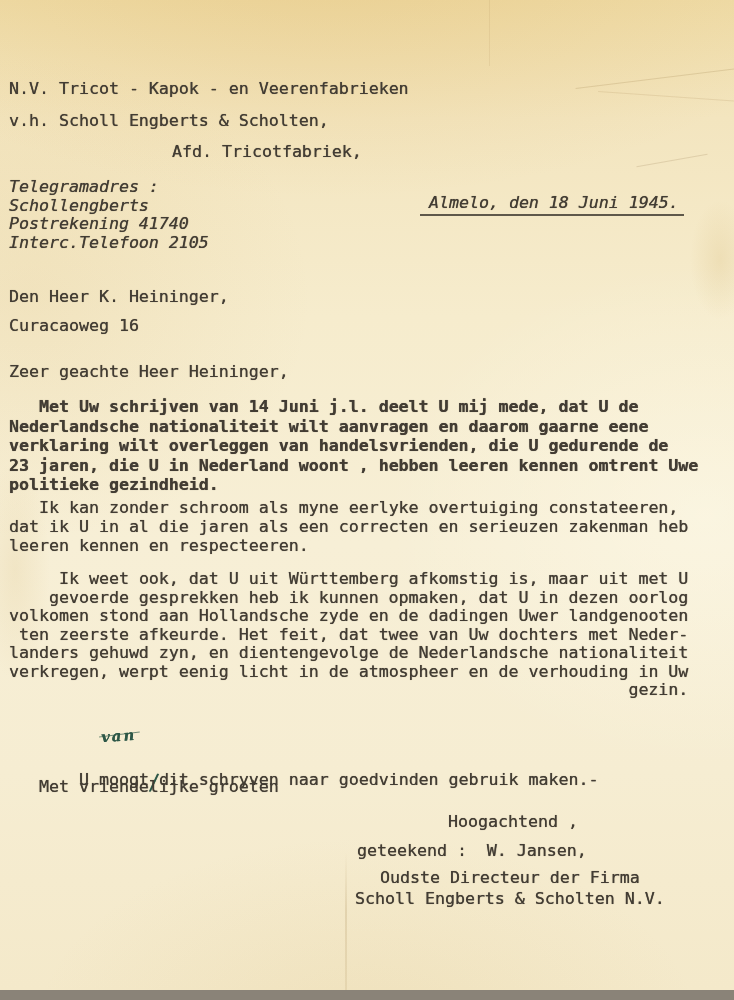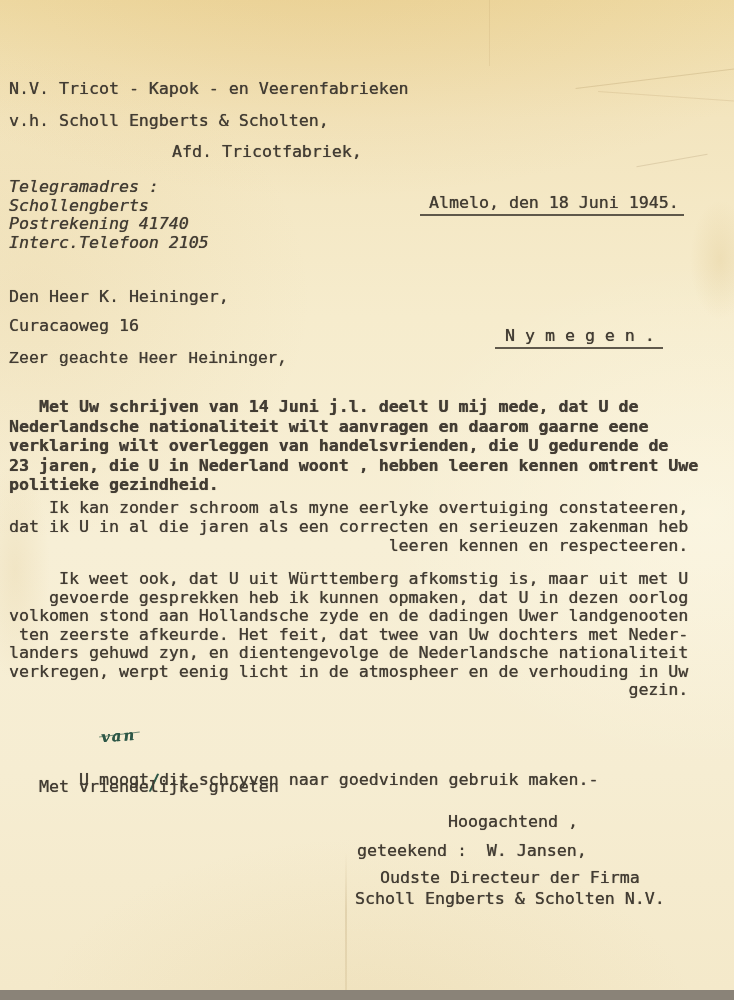--- a/index.html
+++ b/index.html
@@ -23,21 +23,21 @@
     position: absolute;
     white-space: pre;
     line-height: 19px;
     text-shadow: 0 0 0.7px rgba(64,58,48,0.75), 0.3px 0.3px 0.4px rgba(64,58,48,0.35);
   }
   .uline {
     display: inline-block;
     border-bottom: 2px solid rgba(62,56,46,0.82);
     padding-bottom: 2px;
   }
-  .pad-date { padding-left: 9px; padding-right: 5px; }
+  .pad-date { padding-left: 9px; padding-right: 5px; font-style: italic; }
   .pad-city { padding-left: 10px; padding-right: 8px; }
   .hand {
     position: absolute;
     font-family: "DejaVu Serif", "Liberation Serif", serif;
     font-style: italic;
     font-weight: 700;
     font-size: 15px;
     letter-spacing: 2px;
     color: #2d5747;
     transform: rotate(-4deg);
@@ -94,33 +94,30 @@
 Postrekening 41740
 Interc.Telefoon 2105</div>
 
   <div class="t" style="left:380px; top:174px;">
     <span class="uline pad-date">Almelo, den 18 Juni 1945.</span>
   </div>
 
   <div class="t" style="left:9px; top:282px; line-height:29px;">Den Heer K. Heininger,
 Curacaoweg 16</div>
 
-  <div class="t" style="left:455px; top:307px;">
-    <span class="uline pad-city">N y m e g e n .</span>
-  </div>
 
-  <div class="t" style="left:9px; top:349px;font-family:Liberation Mono, monospace;">Zeer geachte Heer Heininger,</div>
+  <div class="t" style="left:9px; top:362px;">Zeer geachte Heer Heininger,</div>
 
   <div class="t" style="left:9px; top:397px; line-height:19.5px;font-weight:bold;">   Met Uw schrijven van 14 Juni j.l. deelt U mij mede, dat U de
 Nederlandsche nationaliteit wilt aanvragen en daarom gaarne eene
 verklaring wilt overleggen van handelsvrienden, die U gedurende de
 23 jaren, die U in Nederland woont , hebben leeren kennen omtrent Uwe
 politieke gezindheid.</div>
 
-  <div class="t" style="left:9px; top:498px; line-height:19px;text-align:right;">   Ik kan zonder schroom als myne eerlyke overtuiging constateeren,
+  <div class="t" style="left:9px; top:498px; line-height:19px;">   Ik kan zonder schroom als myne eerlyke overtuiging constateeren,
 dat ik U in al die jaren als een correcten en serieuzen zakenman heb
 leeren kennen en respecteeren.</div>
 
   <div class="t" style="left:9px; top:570px; line-height:18.5px;text-align:right;">   Ik weet ook, dat U uit Württemberg afkomstig is, maar uit met U
 gevoerde gesprekken heb ik kunnen opmaken, dat U in dezen oorlog
 volkomen stond aan Hollandsche zyde en de dadingen Uwer landgenooten
 ten zeerste afkeurde. Het feit, dat twee van Uw dochters met Neder-
 landers gehuwd zyn, en dientengevolge de Nederlandsche nationaliteit
 verkregen, werpt eenig licht in de atmospheer en de verhouding in Uw
 gezin.</div>

